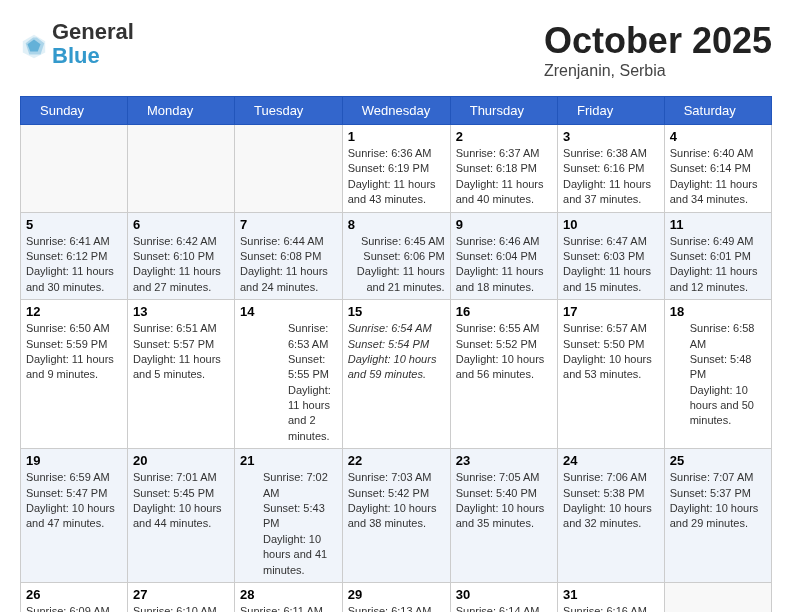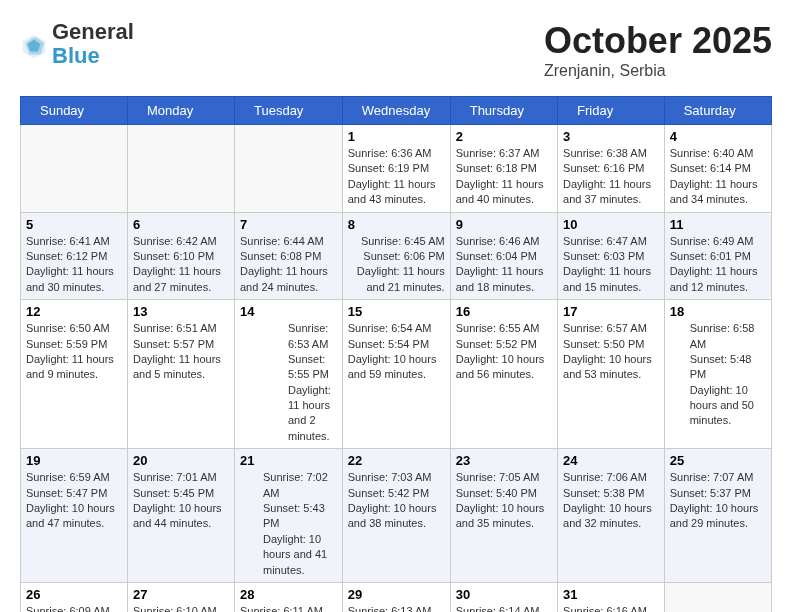--- a/index.html
+++ b/index.html
@@ -207,21 +207,21 @@
 Daylight: 11 hours and 5 minutes.</div>
         </td>
         <td>
           <span class="day-num">14</span>
           <div class="day-info" style="white-space: pre-line; margin-left: 48px;">Sunrise: 6:53 AM
 Sunset: 5:55 PM
 Daylight: 11 hours and 2 minutes.</div>
         </td>
         <td>
           <span class="day-num">15</span>
-          <div class="day-info" style="white-space: pre-line;">Sunrise: 6:54 AM
+          <div class="day-info" style="white-space: pre-line; font-style: italic;">Sunrise: 6:54 AM
 Sunset: 5:54 PM
 Daylight: 10 hours and 59 minutes.</div>
         </td>
         <td>
           <span class="day-num">16</span>
           <div class="day-info" style="white-space: pre-line;">Sunrise: 6:55 AM
 Sunset: 5:52 PM
 Daylight: 10 hours and 56 minutes.</div>
         </td>
         <td>

